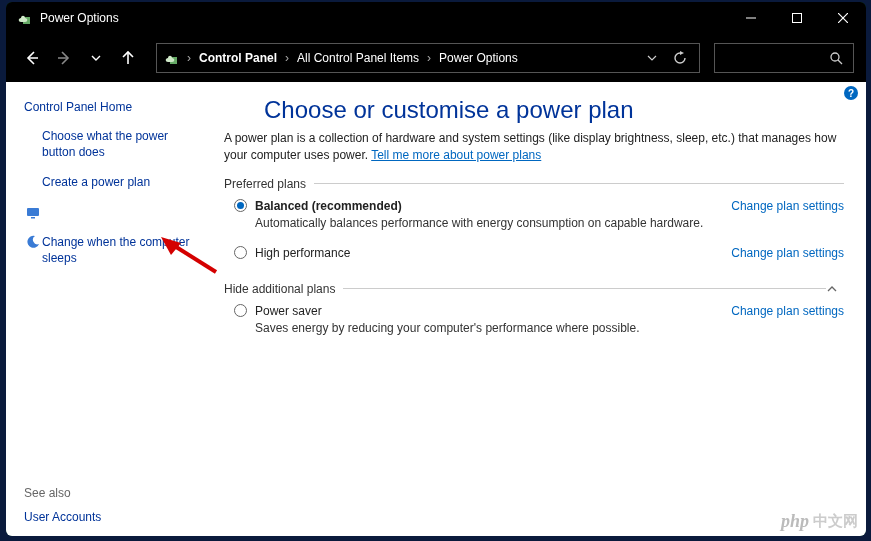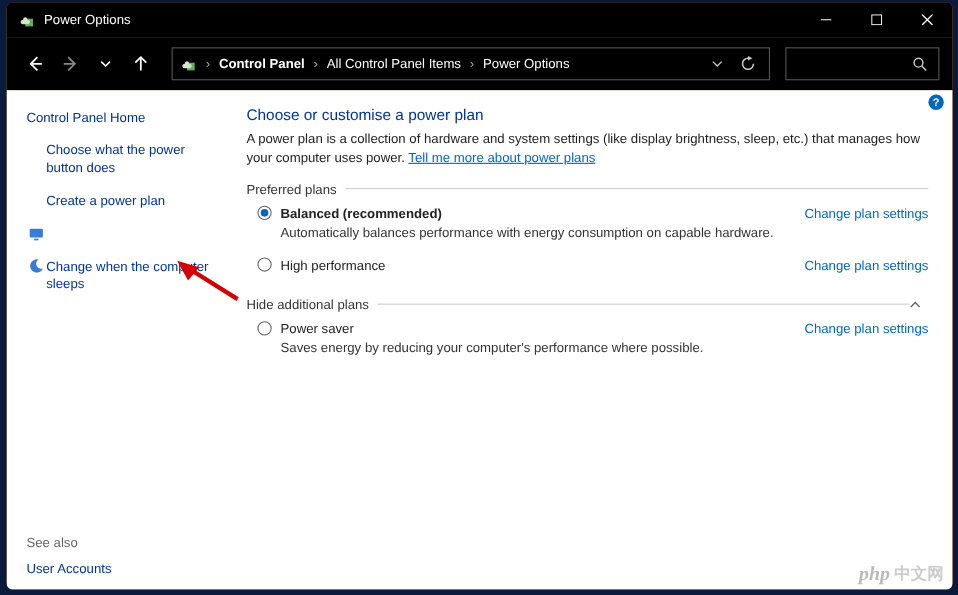--- a/index.html
+++ b/index.html
@@ -8,21 +8,21 @@
     width: 871px; height: 541px;
     font-family: "Segoe UI", Arial, sans-serif;
     font-size: 12px;
     background: #0a1a3c;
     position: relative; overflow: hidden;
   }
   
   .window {
     position: absolute; left: 6px; top: 2px;
     width: 860px; height: 534px;
-    background: #a16207;
+    background: #14532d;
     border-radius: 6px;
     overflow: hidden;
     display: flex; flex-direction: column;
   }
   .titlebar {
     height: 32px; background: #000; color: #fff;
     display: flex; align-items: center;
     font-size: 12px;
   }
   .titlebar .app-icon { margin-left: 10px; margin-right: 8px; }
@@ -88,21 +88,21 @@
   .leftpane .sidelink-row .ico { width: 18px; flex-shrink: 0; display:flex; justify-content:center; padding-top:1px;}
   .leftpane .sidelink-row a { flex: 1; line-height: 1.35; }
   .lp-bottom { margin-top: auto; }
   .lp-bottom .seealso { color: #666; margin-bottom: 10px; }
 
   
   .rightpane {
     flex: 1; padding: 14px 22px 14px 8px;
     color: #333;
   }
-  .main-heading { color: #003399; font-size: 14px; font-weight: 400; margin-bottom: 6px; }
+  .main-heading { color: #003399; font-size: 24px; font-weight: 400; margin-bottom: 6px; margin-left: 40px; }
   .description { font-size: 12px; color: #222; line-height: 1.45; }
   .description a { color: #0067c0; text-decoration: underline; }
 
   .section-header {
     display: flex; align-items: center; margin-top: 12px;
     color: #333; font-size: 12px;
   }
   .section-header .line {
     flex: 1; height: 1px; background: #ccc; margin-left: 8px;
   }

